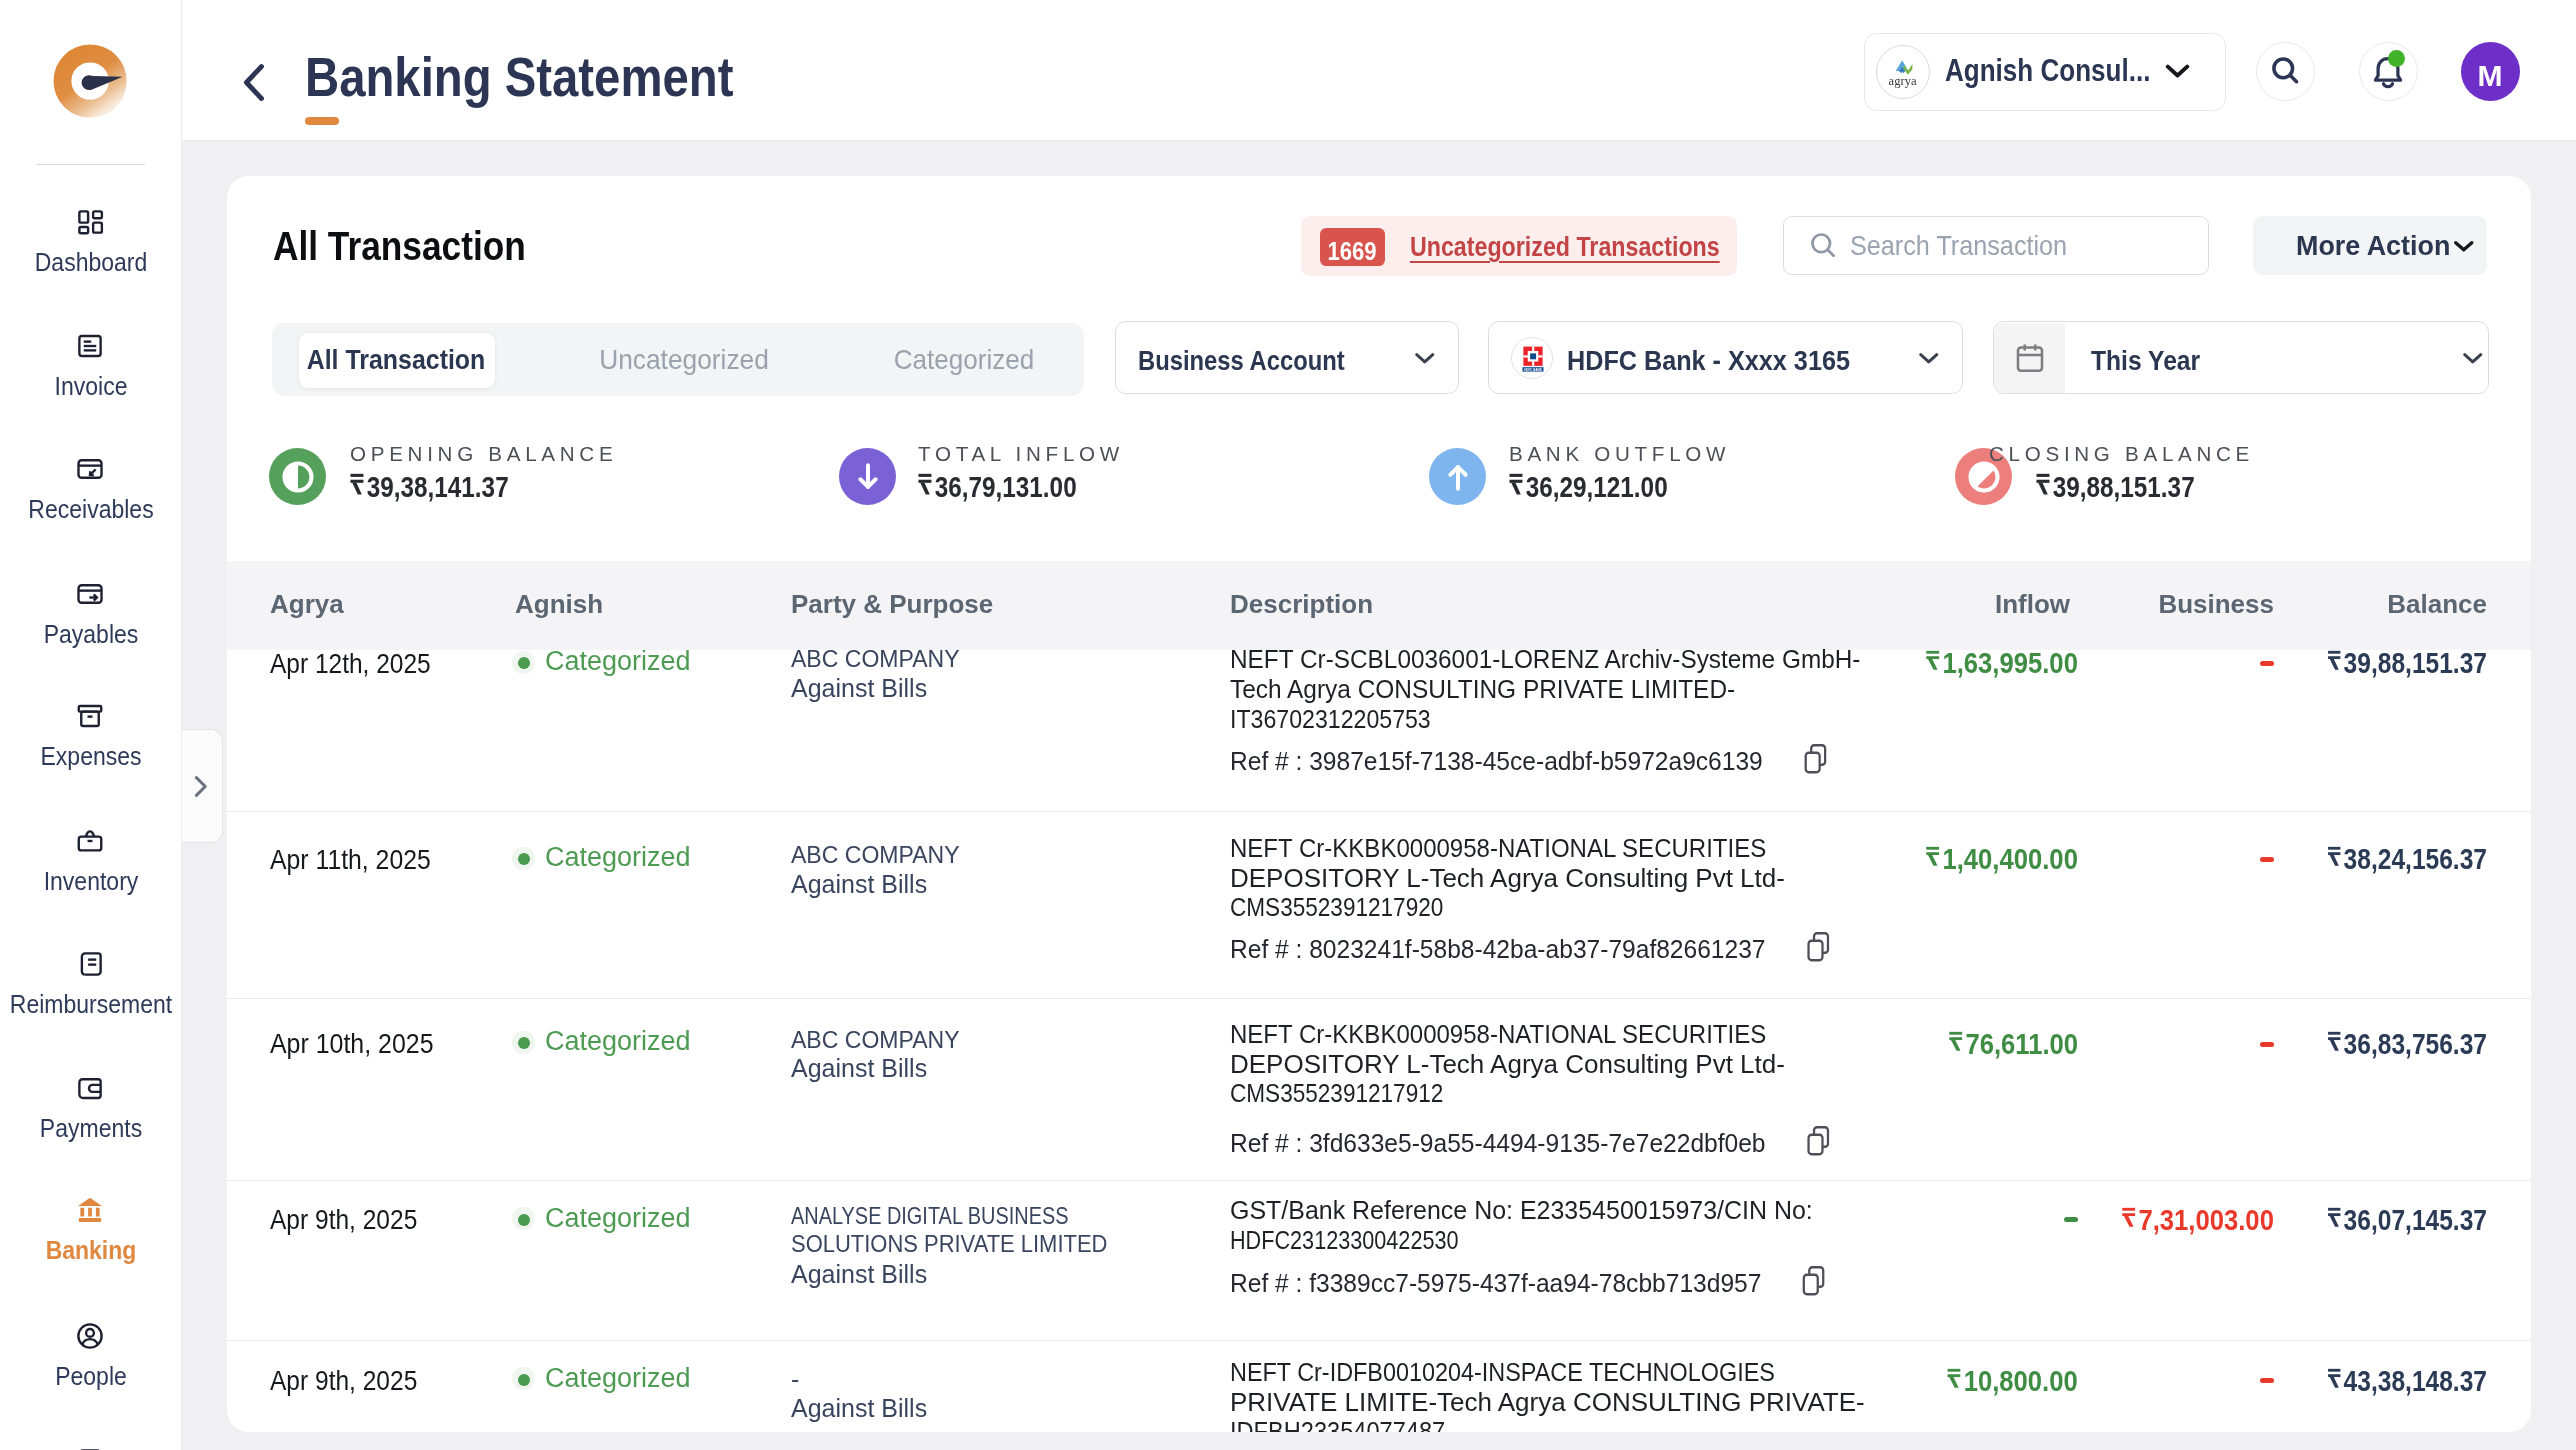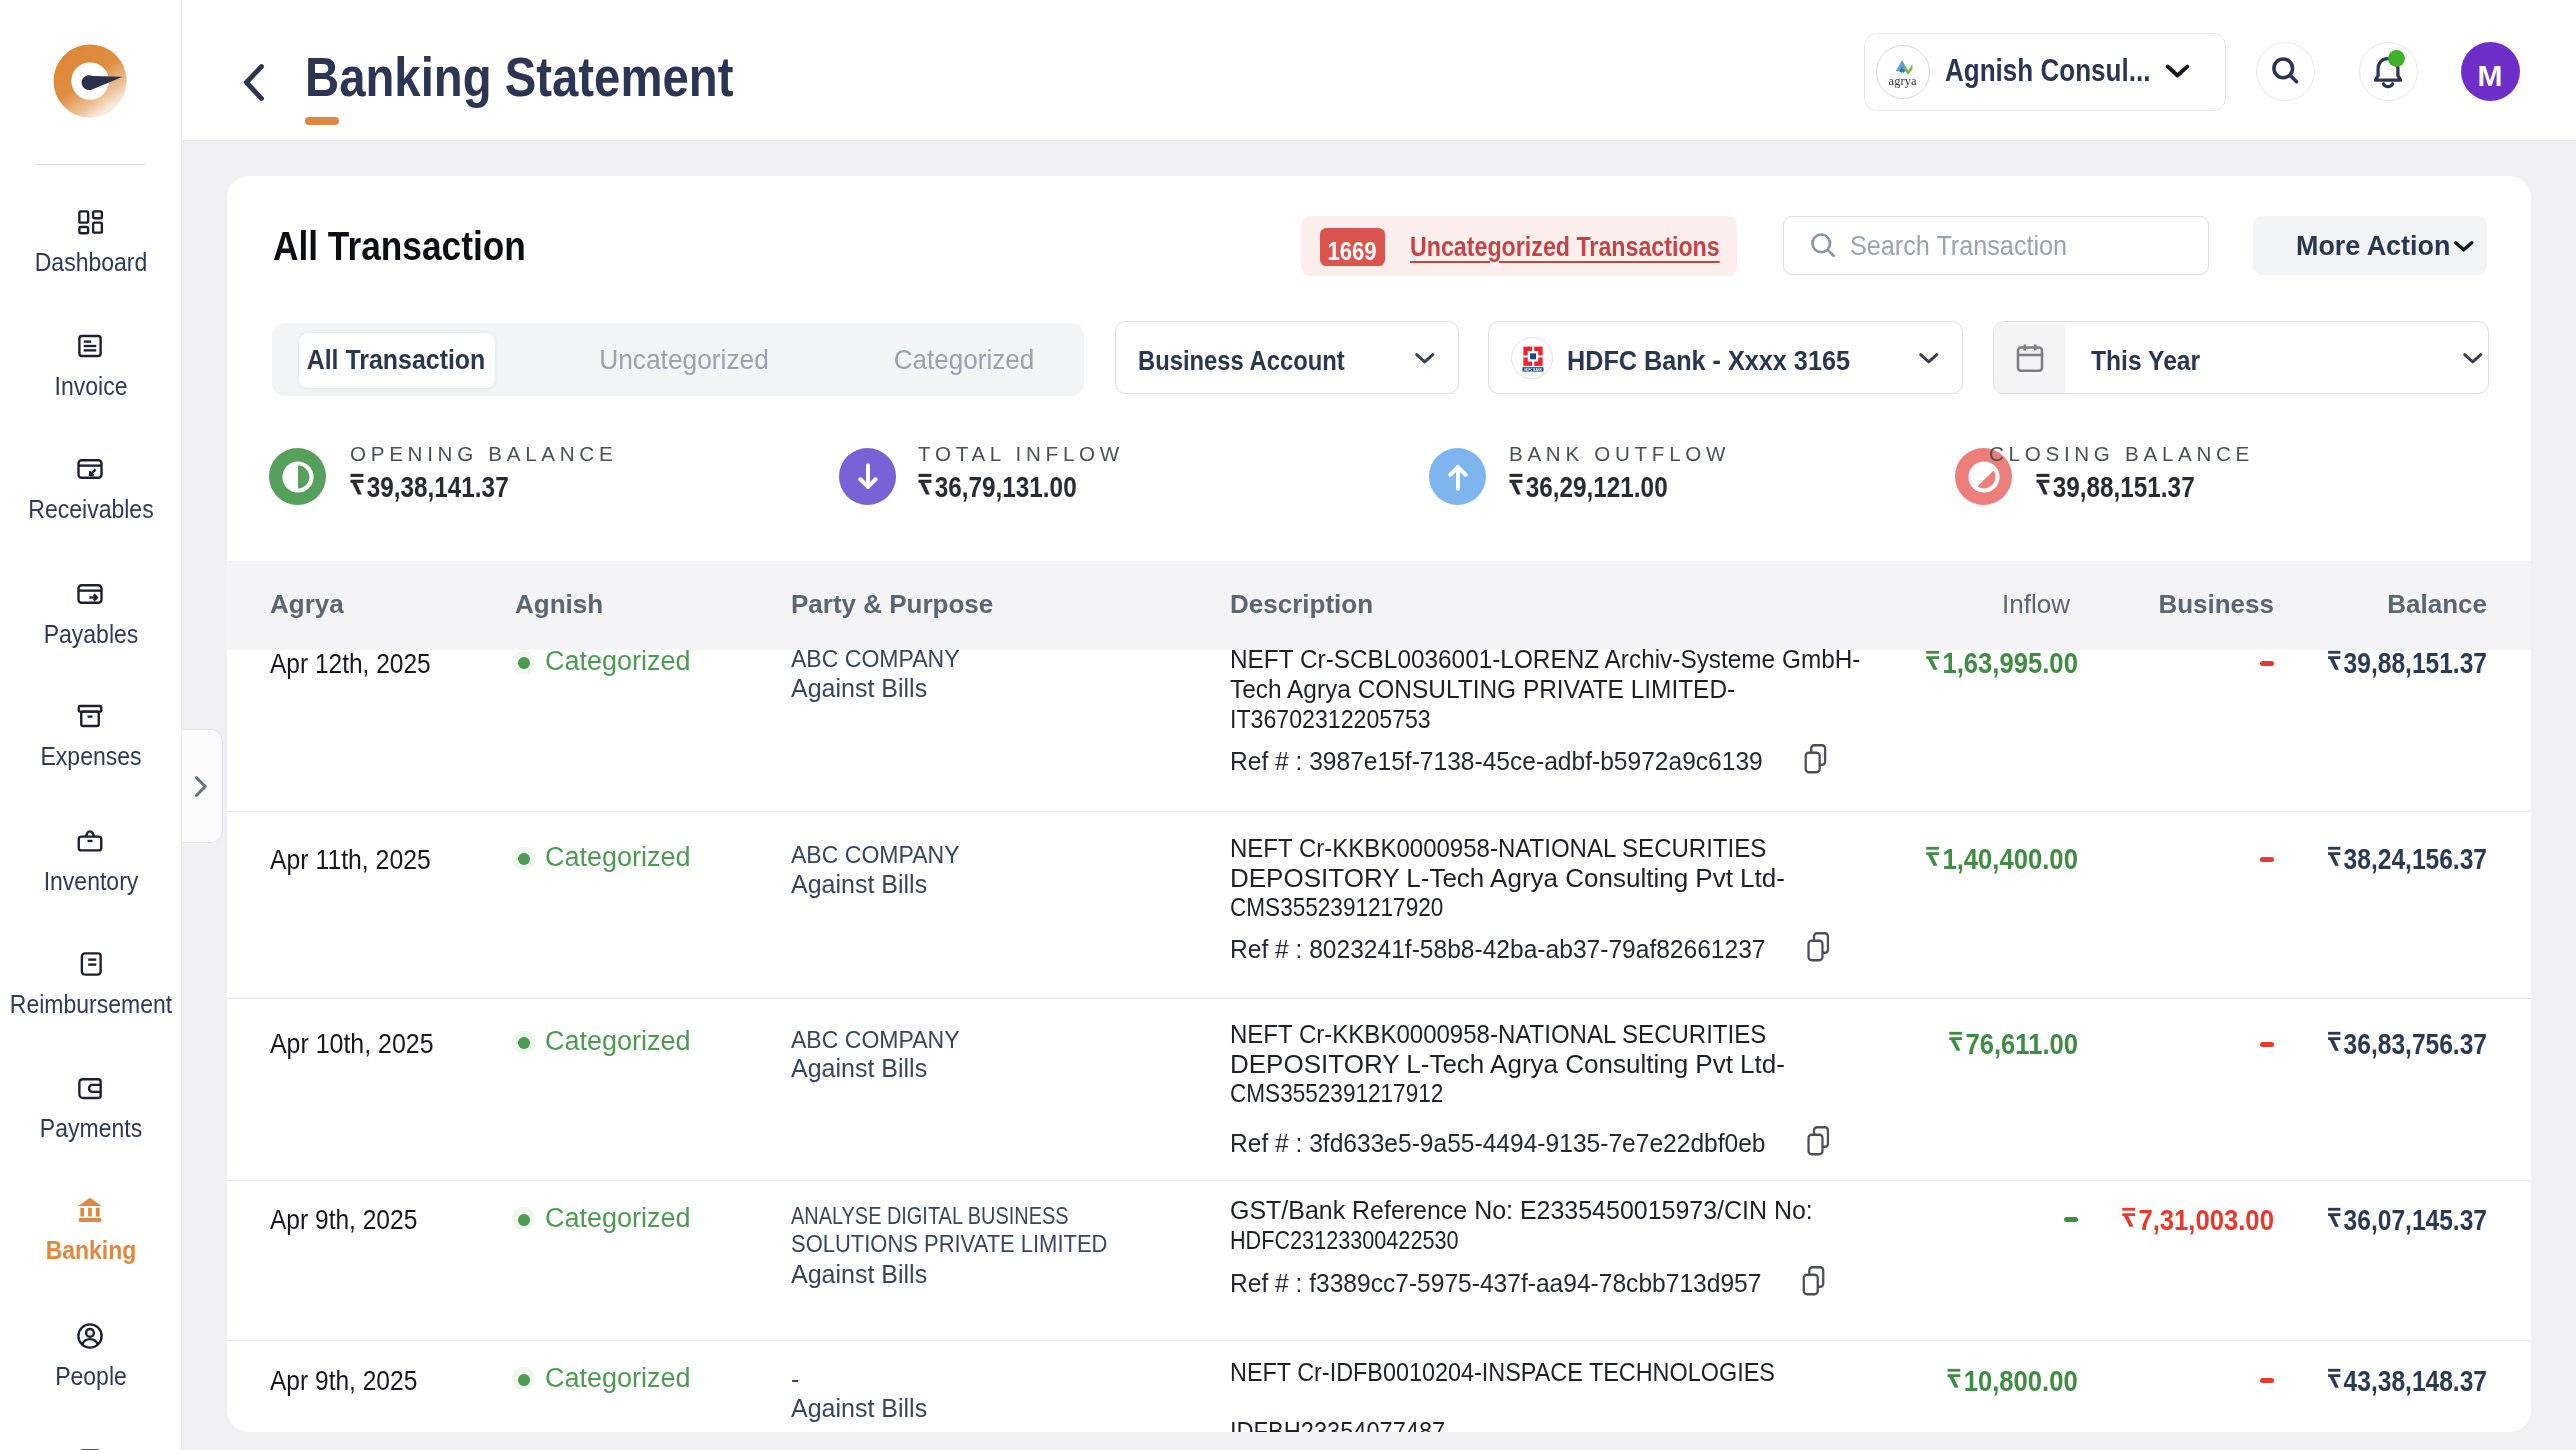--- a/index.html
+++ b/index.html
@@ -237,21 +237,21 @@
           <rect x="0.5" y="1" width="20" height="3.9"></rect>
           <rect x="0.5" y="8.4" width="20" height="3.9"></rect>
           <polygon points="3.2,12.3 9.8,12.3 18,27 11.8,27"></polygon>
         </g>
       </svg>39,88,151.37</div>
 <div class="ab" style="left:0;top:385px;width:2304px;height:89px;background:#f4f4f6;"></div>
 <div class="t" style="left:43px;top:415px;font-size:26px;font-weight:600;color:#5c6673;">Agrya</div>
 <div class="t" style="left:288px;top:415px;font-size:26px;font-weight:600;color:#5c6673;">Agnish</div>
 <div class="t" style="left:564px;top:415px;font-size:26px;font-weight:600;color:#5c6673;">Party &amp; Purpose</div>
 <div class="t" style="left:1003px;top:415px;font-size:26px;font-weight:600;color:#5c6673;">Description</div>
-<div class="t" style="right:461px;top:415px;font-size:26px;font-weight:400;color:#5c6673;">Inflow</div>
+<div class="t" style="right:461px;top:415px;font-size:26px;font-weight:700;color:#5c6673;">Inflow</div>
 <div class="t" style="right:257px;top:415px;font-size:26px;font-weight:600;color:#5c6673;">Business</div>
 <div class="t" style="right:44px;top:415px;font-size:26px;font-weight:600;color:#5c6673;margin-left:28px;">Balance</div>
 <div class="ab" style="left:0;top:635px;width:2304px;height:0.9px;background:#e8e9eb;"></div>
 <div class="ab" style="left:0;top:822px;width:2304px;height:0.9px;background:#e8e9eb;"></div>
 <div class="ab" style="left:0;top:1004px;width:2304px;height:0.9px;background:#e8e9eb;"></div>
 <div class="ab" style="left:0;top:1164px;width:2304px;height:0.9px;background:#e8e9eb;"></div>
 <div class="t" style="left:43px;top:474px;font-size:28px;color:#16181d;transform:scaleX(0.875);transform-origin:0 50%;">Apr 12th, 2025</div>
 <div class="ab" style="left:285px;top:475px;width:23px;height:23px;border-radius:50%;background:#eff5ef;"></div>
     <div class="ab" style="left:291px;top:481px;width:11.6px;height:11.6px;border-radius:50%;background:#4c9b51;"></div>
     <div class="t" style="left:318px;top:472px;font-size:27px;color:#4d9b52;">Categorized</div>
@@ -375,20 +375,21 @@
           <polygon points="3.2,12.3 9.8,12.3 18,27 11.8,27"></polygon>
         </g>
       </svg>36,07,145.37</div>
 <div class="t" style="left:43px;top:1191px;font-size:28px;color:#16181d;transform:scaleX(0.876);transform-origin:0 50%;">Apr 9th, 2025</div>
 <div class="ab" style="left:285px;top:1191px;width:23px;height:23px;border-radius:50%;background:#eff5ef;"></div>
     <div class="ab" style="left:291px;top:1198px;width:11.6px;height:11.6px;border-radius:50%;background:#4c9b51;"></div>
     <div class="t" style="left:318px;top:1189px;font-size:27px;color:#4d9b52;">Categorized</div>
 <div class="t" style="left:564px;top:1191px;font-size:25px;color:#39455e;">-</div>
 <div class="t" style="left:564px;top:1220px;font-size:25px;color:#39455e;">Against Bills</div>
 <div class="t" style="left:1003px;top:1183px;font-size:26px;color:#1d2025;transform:scaleX(0.9);transform-origin:0 50%;">NEFT Cr-IDFB0010204-INSPACE TECHNOLOGIES</div>
+<div class="t" style="left:1003px;top:1213px;font-size:26px;color:#1d2025;transform:scaleX(1.0);transform-origin:0 50%;">PRIVATE LIMITE-Tech Agrya CONSULTING PRIVATE-</div>
 <div class="t" style="left:1003px;top:1242px;font-size:26px;color:#1d2025;transform:scaleX(0.908);transform-origin:0 50%;">IDFBH23354077487</div>
 <div class="t" style="right:453px;top:1191px;font-size:29px;font-weight:600;color:#3e8d43;display:flex;transform:scaleX(0.884);transform-origin:100% 50%;"><svg width="16" height="20.6" viewBox="0 0 22 28" style="margin-top:0.9px;margin-right:2.7px;flex:none;">
         <g fill="#3e8d43">
           <rect x="0.5" y="1" width="20" height="3.9"></rect>
           <rect x="0.5" y="8.4" width="20" height="3.9"></rect>
           <polygon points="3.2,12.3 9.8,12.3 18,27 11.8,27"></polygon>
         </g>
       </svg>10,800.00</div>
 <div class="ab" style="right:257px;top:1202px;width:14.3px;height:5.4px;border-radius:2.7px;background:#e8392b;"></div>
 <div class="t" style="right:44px;top:1191px;font-size:29px;font-weight:700;color:#2b3a55;display:flex;transform:scaleX(0.847);transform-origin:100% 50%;"><svg width="16" height="20.6" viewBox="0 0 22 28" style="margin-top:0.9px;margin-right:2.7px;flex:none;">

